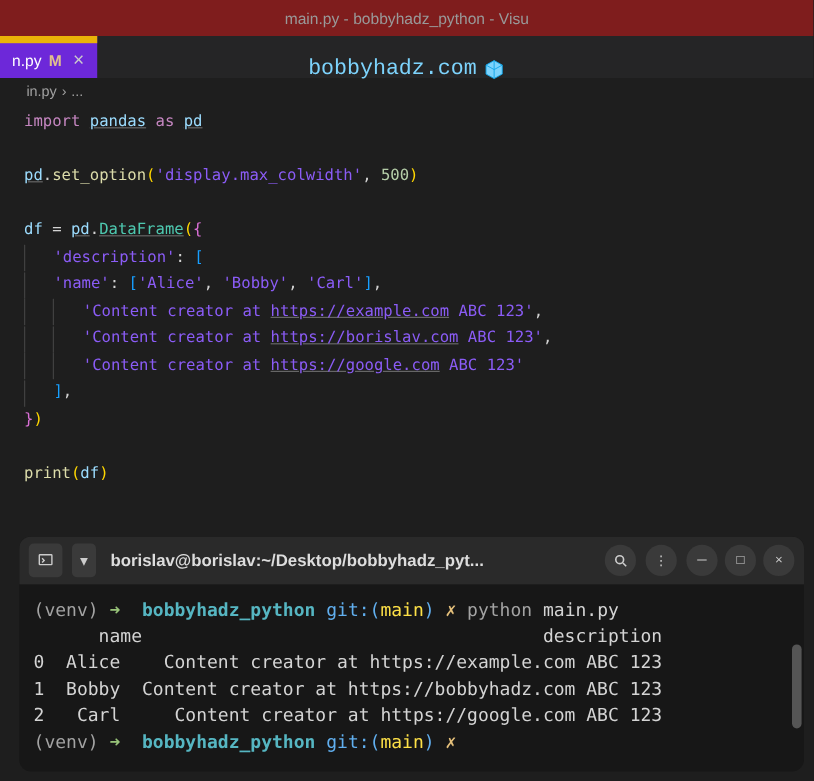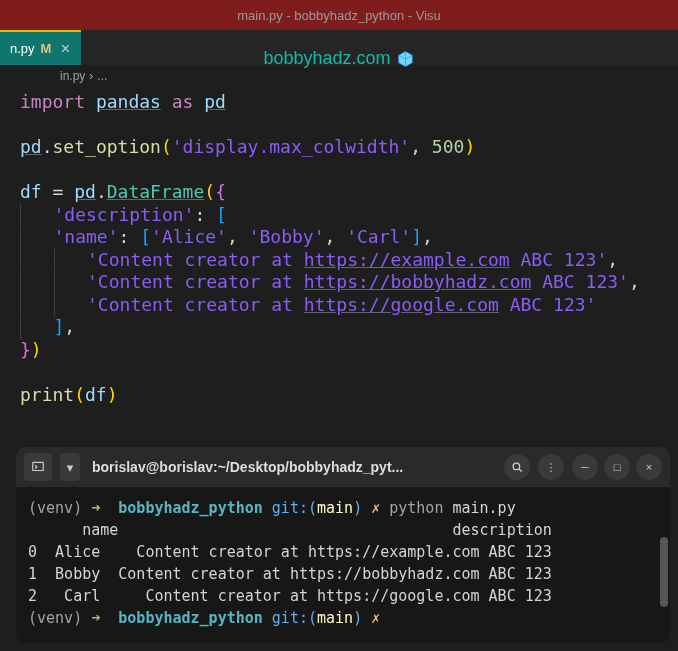--- a/index.html
+++ b/index.html
@@ -19,74 +19,73 @@
       justify-content: center;
       color: #999;
       font-size: 13px;
       font-family: -apple-system, 'Segoe UI', sans-serif;
     }
     .watermark {
       position: absolute;
       top: 48px;
       left: 50%;
       transform: translateX(-50%);
-      color: #14b8a6;
+      color: #7dd3fc;
       font-size: 18px;
-      font-family: Liberation Sans, sans-serif;
+      font-family: Liberation Mono, monospace;
       font-weight: 500;
       display: flex;
       align-items: center;
       gap: 6px;
       z-index: 5;
     }
     .watermark-icon {
       width: 18px;
       height: 18px;
       display: inline-flex;
     }
     .tabs {
       height: 35px;
       background: #252526;
       display: flex;
       align-items: center;
     }
     .tab {
       height: 35px;
       padding: 0 8px 0 10px;
-      background: #0f766e;
+      background: #6d28d9;
       display: flex;
       align-items: center;
       gap: 6px;
       font-size: 13px;
       color: #fff;
-      border-top: 2px solid #eab308;
+      border-top: 6px solid #eab308;
       font-family: -apple-system, 'Segoe UI', sans-serif;
     }
     .tab-m { color: #e2c08d; font-weight: 600; }
     .tab-close {
       color: #ccc;
       cursor: pointer;
       font-size: 16px;
       width: 16px;
       text-align: center;
     }
     .breadcrumb {
       height: 22px;
       padding: 0 22px;
       font-size: 12px;
       color: #a0a0a0;
       display: flex;
       align-items: center;
       gap: 4px;
       font-family: -apple-system, 'Segoe UI', sans-serif;
-      margin-left: 38px;
     }
     .editor {
       padding: 4px 0 0 20px;
-      font-size: 18px;
+      font-size: 13px;
       line-height: 22.5px;
       font-family: 'Consolas', 'Monaco', monospace;
     }
     .code-line { white-space: pre; }
     .kw { color: #c586c0; }
     .ident { color: #9cdcfe; }
     .underl { text-decoration: underline; text-decoration-color: #666; }
     .func { color: #dcdcaa; }
     .cls { color: #4ec9b0; }
     .str { color: #8b5cf6; }
@@ -157,21 +156,21 @@
       font-size: 15px;
       line-height: 22px;
       color: #d4d4d4;
       position: relative;
     }
     .tline { white-space: pre; }
     .t-dim { color: #a3a3a3; }
     .t-cyan { color: #56b6c2; font-weight: bold; }
     .t-blue { color: #61afef; }
     .t-yellow { color: #e5c07b; }
-    .t-red { color: #fef9c3; }
+    .t-red { color: #fde047; }
     .t-underl { }
     .t-arrow { color: #98c379; }
     .term-scroll {
       position: absolute;
       right: 2px;
       top: 50px;
       width: 8px;
       height: 70px;
       background: #555;
       border-radius: 4px;
@@ -210,21 +209,21 @@
 
 <div class="editor">
   <div class="code-line"><span class="kw">import</span> <span class="ident underl">pandas</span> <span class="kw">as</span> <span class="ident underl">pd</span></div>
   <div class="code-line">&nbsp;</div>
   <div class="code-line"><span class="ident underl">pd</span><span class="punc">.</span><span class="func">set_option</span><span class="paren-y">(</span><span class="str">'display.max_colwidth'</span><span class="punc">, </span><span class="num">500</span><span class="paren-y">)</span></div>
   <div class="code-line">&nbsp;</div>
   <div class="code-line"><span class="ident">df</span><span class="punc"> = </span><span class="ident underl">pd</span><span class="punc">.</span><span class="cls underl">DataFrame</span><span class="paren-y">(</span><span class="paren-p">{</span></div>
   <div class="code-line"><span class="indent-guide"></span>   <span class="str">'description'</span><span class="punc">: </span><span class="paren-b">[</span></div>
   <div class="code-line"><span class="indent-guide"></span>   <span class="str">'name'</span><span class="punc">: </span><span class="paren-b">[</span><span class="str">'Alice'</span><span class="punc">, </span><span class="str">'Bobby'</span><span class="punc">, </span><span class="str">'Carl'</span><span class="paren-b">]</span><span class="punc">,</span></div>
   <div class="code-line"><span class="indent-guide"></span>   <span class="indent-guide"></span>   <span class="str">'Content creator at </span><span class="str underl">https://example.com</span><span class="str"> ABC 123'</span><span class="punc">,</span></div>
-  <div class="code-line"><span class="indent-guide"></span>   <span class="indent-guide"></span>   <span class="str">'Content creator at </span><span class="str underl">https://bobbyhadz.com</span><span class="str"> ABC 123'</span><span class="punc">,</span></div>
+  <div class="code-line"><span class="indent-guide"></span>   <span class="indent-guide"></span>   <span class="str">'Content creator at </span><span class="str underl">https://borislav.com</span><span class="str"> ABC 123'</span><span class="punc">,</span></div>
   <div class="code-line"><span class="indent-guide"></span>   <span class="indent-guide"></span>   <span class="str">'Content creator at </span><span class="str underl">https://google.com</span><span class="str"> ABC 123'</span></div>
   <div class="code-line"><span class="indent-guide"></span>   <span class="paren-b">]</span><span class="punc">,</span></div>
   <div class="code-line"><span class="paren-p">}</span><span class="paren-y">)</span></div>
   <div class="code-line">&nbsp;</div>
   <div class="code-line"><span class="func">print</span><span class="paren-y">(</span><span class="ident">df</span><span class="paren-y">)</span></div>
 </div>
 
 <div class="terminal-wrap">
   <div class="term-header">
     <div class="term-btn-sq">

